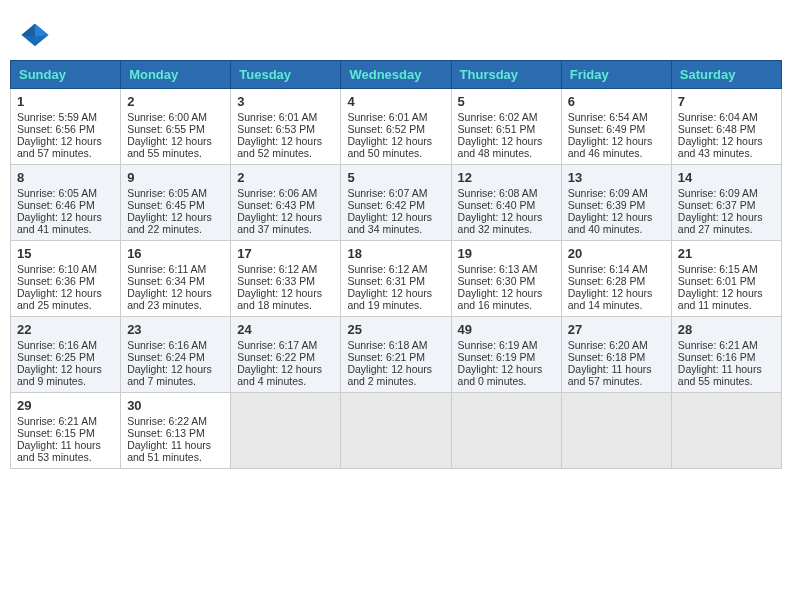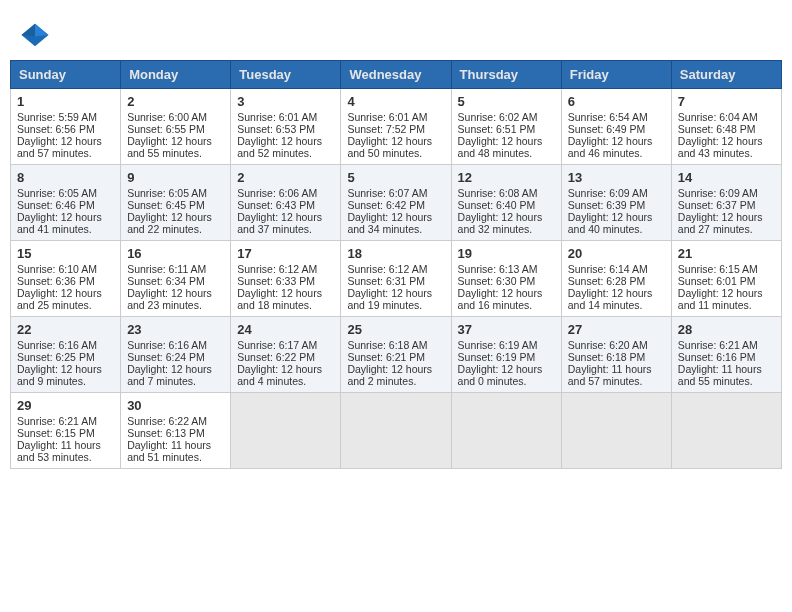--- a/index.html
+++ b/index.html
@@ -46,21 +46,21 @@
       font-size: 16px;
       color: #555;
     }
     .calendar {
       width: 100%;
       border-collapse: collapse;
       margin-top: 5px;
     }
     .calendar th {
       background-color: #2b6cb0;
-      color: #e5e5e5;
+      color: #5eead4;
       font-size: 13px;
       font-weight: bold;
       text-align: left;
       padding: 6px 8px;
       border: 1px solid #1a4e8a;
     }
     .calendar td {
       vertical-align: top;
       border: 1px solid #ccc;
       padding: 5px 6px;
@@ -116,21 +116,21 @@
         <th>Thursday</th>
         <th>Friday</th>
         <th>Saturday</th>
       </tr>
   </thead>
   <tbody id="calendar-body">
   <tr>
         <td><span class="day-number">1</span><span>Sunrise: 5:59 AM</span><br><span>Sunset: 6:56 PM</span><br><span>Daylight: 12 hours</span><br><span>and 57 minutes.</span><br></td>
         <td><span class="day-number">2</span><span>Sunrise: 6:00 AM</span><br><span>Sunset: 6:55 PM</span><br><span>Daylight: 12 hours</span><br><span>and 55 minutes.</span><br></td>
         <td><span class="day-number">3</span><span>Sunrise: 6:01 AM</span><br><span>Sunset: 6:53 PM</span><br><span>Daylight: 12 hours</span><br><span>and 52 minutes.</span><br></td>
-        <td><span class="day-number">4</span><span>Sunrise: 6:01 AM</span><br><span>Sunset: 7:52 PM</span><br><span>Daylight: 12 hours</span><br><span>and 50 minutes.</span><br></td>
+        <td><span class="day-number">4</span><span>Sunrise: 6:01 AM</span><br><span>Sunset: 6:52 PM</span><br><span>Daylight: 12 hours</span><br><span>and 50 minutes.</span><br></td>
         <td><span class="day-number">5</span><span>Sunrise: 6:02 AM</span><br><span>Sunset: 6:51 PM</span><br><span>Daylight: 12 hours</span><br><span>and 48 minutes.</span><br></td>
         <td><span class="day-number">6</span><span>Sunrise: 6:54 AM</span><br><span>Sunset: 6:49 PM</span><br><span>Daylight: 12 hours</span><br><span>and 46 minutes.</span><br></td>
         <td><span class="day-number">7</span><span>Sunrise: 6:04 AM</span><br><span>Sunset: 6:48 PM</span><br><span>Daylight: 12 hours</span><br><span>and 43 minutes.</span><br></td>
       </tr>
       <tr>
         <td><span class="day-number">8</span><span>Sunrise: 6:05 AM</span><br><span>Sunset: 6:46 PM</span><br><span>Daylight: 12 hours</span><br><span>and 41 minutes.</span><br></td>
         <td><span class="day-number">9</span><span>Sunrise: 6:05 AM</span><br><span>Sunset: 6:45 PM</span><br><span>Daylight: 12 hours</span><br><span>and 22 minutes.</span><br></td>
         <td><span class="day-number">2</span><span>Sunrise: 6:06 AM</span><br><span>Sunset: 6:43 PM</span><br><span>Daylight: 12 hours</span><br><span>and 37 minutes.</span><br></td>
         <td><span class="day-number">5</span><span>Sunrise: 6:07 AM</span><br><span>Sunset: 6:42 PM</span><br><span>Daylight: 12 hours</span><br><span>and 34 minutes.</span><br></td>
         <td><span class="day-number">12</span><span>Sunrise: 6:08 AM</span><br><span>Sunset: 6:40 PM</span><br><span>Daylight: 12 hours</span><br><span>and 32 minutes.</span><br></td>
@@ -144,21 +144,21 @@
         <td><span class="day-number">18</span><span>Sunrise: 6:12 AM</span><br><span>Sunset: 6:31 PM</span><br><span>Daylight: 12 hours</span><br><span>and 19 minutes.</span><br></td>
         <td><span class="day-number">19</span><span>Sunrise: 6:13 AM</span><br><span>Sunset: 6:30 PM</span><br><span>Daylight: 12 hours</span><br><span>and 16 minutes.</span><br></td>
         <td><span class="day-number">20</span><span>Sunrise: 6:14 AM</span><br><span>Sunset: 6:28 PM</span><br><span>Daylight: 12 hours</span><br><span>and 14 minutes.</span><br></td>
         <td><span class="day-number">21</span><span>Sunrise: 6:15 AM</span><br><span>Sunset: 6:01 PM</span><br><span>Daylight: 12 hours</span><br><span>and 11 minutes.</span><br></td>
       </tr>
       <tr>
         <td><span class="day-number">22</span><span>Sunrise: 6:16 AM</span><br><span>Sunset: 6:25 PM</span><br><span>Daylight: 12 hours</span><br><span>and 9 minutes.</span><br></td>
         <td><span class="day-number">23</span><span>Sunrise: 6:16 AM</span><br><span>Sunset: 6:24 PM</span><br><span>Daylight: 12 hours</span><br><span>and 7 minutes.</span><br></td>
         <td><span class="day-number">24</span><span>Sunrise: 6:17 AM</span><br><span>Sunset: 6:22 PM</span><br><span>Daylight: 12 hours</span><br><span>and 4 minutes.</span><br></td>
         <td><span class="day-number">25</span><span>Sunrise: 6:18 AM</span><br><span>Sunset: 6:21 PM</span><br><span>Daylight: 12 hours</span><br><span>and 2 minutes.</span><br></td>
-        <td><span class="day-number">37</span><span>Sunrise: 6:19 AM</span><br><span>Sunset: 6:19 PM</span><br><span>Daylight: 12 hours</span><br><span>and 0 minutes.</span><br></td>
+        <td><span class="day-number">49</span><span>Sunrise: 6:19 AM</span><br><span>Sunset: 6:19 PM</span><br><span>Daylight: 12 hours</span><br><span>and 0 minutes.</span><br></td>
         <td><span class="day-number">27</span><span>Sunrise: 6:20 AM</span><br><span>Sunset: 6:18 PM</span><br><span>Daylight: 11 hours</span><br><span>and 57 minutes.</span><br></td>
         <td><span class="day-number">28</span><span>Sunrise: 6:21 AM</span><br><span>Sunset: 6:16 PM</span><br><span>Daylight: 11 hours</span><br><span>and 55 minutes.</span><br></td>
       </tr>
       <tr>
         <td><span class="day-number">29</span><span>Sunrise: 6:21 AM</span><br><span>Sunset: 6:15 PM</span><br><span>Daylight: 11 hours</span><br><span>and 53 minutes.</span><br></td>
         <td><span class="day-number">30</span><span>Sunrise: 6:22 AM</span><br><span>Sunset: 6:13 PM</span><br><span>Daylight: 11 hours</span><br><span>and 51 minutes.</span><br></td>
         <td class="cell-empty"></td>
         <td class="cell-empty"></td>
         <td class="cell-empty"></td>
         <td class="cell-empty"></td>

